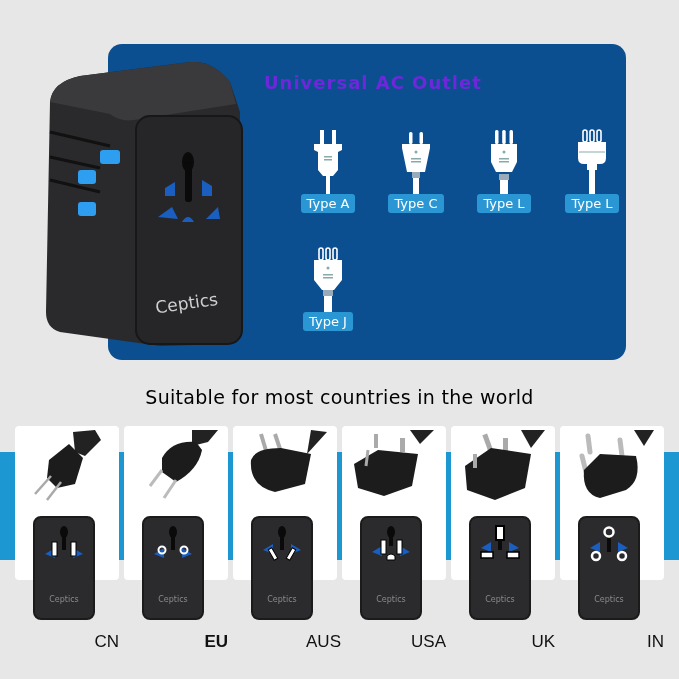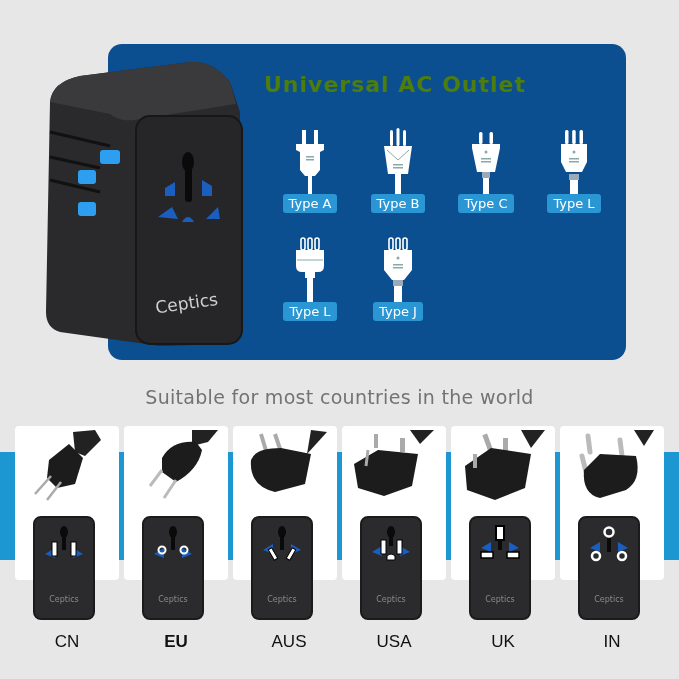--- a/index.html
+++ b/index.html
@@ -1,32 +1,32 @@
 <!DOCTYPE html>
 <html><head>
 <meta charset="utf-8">
 <style>
   * { box-sizing: border-box; margin: 0; padding: 0; }
   body { width: 679px; height: 679px; background: #e8e7e8; font-family: "DejaVu Sans", sans-serif; position: relative; overflow: hidden; }
   .blue-panel { position: absolute; left: 108px; top: 44px; width: 518px; height: 316px; background: #0b4f91; border-radius: 14px; }
-  .panel-title { position: absolute; left: 264px; top: 72px; color: #4d7c0f; font-size: 22px; font-weight: bold; letter-spacing: 1px; font-family: "DejaVu Sans", sans-serif; }
-  .plug-grid { position: absolute; left: 266px; top: 128px; width: 352px; display: grid; grid-template-columns: repeat(4, 88px); row-gap: 16px; }
+  .panel-title { position: absolute; left: 264px; top: 72px; color: #6d28d9; font-size: 18px; font-weight: bold; letter-spacing: 1px; font-family: "DejaVu Sans", sans-serif; }
+  .plug-grid { position: absolute; left: 284px; top: 128px; width: 352px; display: grid; grid-template-columns: repeat(4, 88px); row-gap: 26px; }
   .plug-cell { display: flex; flex-direction: column; align-items: center; height: 92px; }
   .plug-icon { width: 40px; height: 70px; }
   .type-label { background: #2a97d4; color: #fff; font-size: 13px; padding: 2px 6px; border-radius: 3px; margin-top: -4px; font-family: "DejaVu Sans", sans-serif; }
   
   .adapter { position: absolute; left: 40px; top: 62px; width: 205px; height: 285px; }
-  .tagline { position: absolute; top: 386px; left: 0; width: 679px; text-align: center; font-size: 19px; color: #737373; font-family: "DejaVu Sans", sans-serif; letter-spacing: 0.3px; }
+  .tagline { position: absolute; top: 386px; left: 0; width: 679px; text-align: center; font-size: 19px; color: #000000; font-family: "DejaVu Sans", sans-serif; letter-spacing: 0.3px; }
   .blue-strip { position: absolute; left: 0; top: 452px; width: 679px; height: 108px; background: #1d97d1; }
   .country-row { position: absolute; left: 15px; top: 426px; width: 660px; display: flex; gap: 5px; }
   .country-card { width: 104px; height: 154px; background: #fff; border-radius: 4px; position: relative; }
   .country-plug { position: absolute; left: 8px; top: 4px; width: 88px; height: 72px; }
   .mini-adapter { position: absolute; left: 18px; top: 90px; width: 62px; height: 104px; background: #2b2b2d; border-radius: 8px; border: 2px solid #1b1b1b; }
   .mini-brand { position: absolute; bottom: 14px; width: 100%; text-align: center; color: #8a8a8a; font-size: 8px; font-family: "DejaVu Sans", sans-serif; }
-  .country-label { position: absolute; top: 632px; width: 104px; text-align: center; font-size: 17px; color: #111; font-family: "Liberation Sans", sans-serif; }
+  .country-label { position: absolute; top: 632px; width: 104px; text-align: right; font-size: 17px; color: #111; font-family: "Liberation Sans", sans-serif; }
 </style>
 </head>
 <body>
 
 <div class="blue-panel"></div>
 
 <svg class="adapter" viewBox="0 0 205 285">
   <path d="M10 40 Q12 20 40 14 L150 0 Q172 -2 190 20 L200 50 L200 270 Q200 282 188 282 L120 284 L20 270 Q6 266 6 250 Z" fill="#2a2a2c"></path>
   <path d="M10 40 Q12 20 40 14 L150 0 Q172 -2 190 20 L196 42 L94 58 Q80 60 70 52 Z" fill="#3a3a3d"></path>
   <rect x="96" y="54" width="106" height="228" rx="14" fill="#262628" stroke="#171717" stroke-width="2"></rect>
@@ -60,33 +60,20 @@
         <rect x="24" y="2" width="4" height="14" fill="#fff"></rect>
         <path d="M6 16 h28 v6 l-4 2 v18 l-5 6 h-10 l-5 -6 v-18 l-4 -2z" fill="#fff"></path>
         <rect x="16" y="28" width="8" height="1.5" fill="#8aa"></rect>
         <rect x="16" y="31" width="8" height="1.5" fill="#8aa"></rect>
         <rect x="18" y="48" width="4" height="22" fill="#fff"></rect>
       </svg>
     <span class="type-label">Type A</span>
   </div>
   <div class="plug-cell">
     <svg class="plug-icon" viewBox="0 0 40 70">
-        <rect x="12" y="2" width="3" height="16" rx="1.5" fill="#fff"></rect>
-        <rect x="18.5" y="0" width="3" height="18" rx="1.5" fill="#fff"></rect>
-        <rect x="25" y="2" width="3" height="16" rx="1.5" fill="#fff"></rect>
-        <path d="M6 18 h28 l-4 28 h-20z" fill="#fff"></path>
-        <path d="M9 22 l11 10 l11 -10" stroke="#8aa" fill="none"></path>
-        <rect x="15" y="36" width="10" height="1.5" fill="#8aa"></rect>
-        <rect x="15" y="39" width="10" height="1.5" fill="#8aa"></rect>
-        <rect x="17" y="46" width="6" height="24" fill="#fff"></rect>
-      </svg>
-    <span class="type-label">Type B</span>
-  </div>
-  <div class="plug-cell">
-    <svg class="plug-icon" viewBox="0 0 40 70">
         <rect x="13" y="4" width="3.5" height="12" rx="1.5" fill="#fff"></rect>
         <rect x="23.5" y="4" width="3.5" height="12" rx="1.5" fill="#fff"></rect>
         <path d="M6 16 h28 v4 l-5 24 h-18 l-5 -24z" fill="#fff"></path>
         <circle cx="20" cy="24" r="1.5" fill="#8aa"></circle>
         <rect x="15" y="30" width="10" height="1.5" fill="#8aa"></rect>
         <rect x="15" y="33" width="10" height="1.5" fill="#8aa"></rect>
         <rect x="16" y="44" width="8" height="6" fill="#9ab"></rect>
         <rect x="17" y="50" width="6" height="20" fill="#fff"></rect>
       </svg>
     <span class="type-label">Type C</span>

